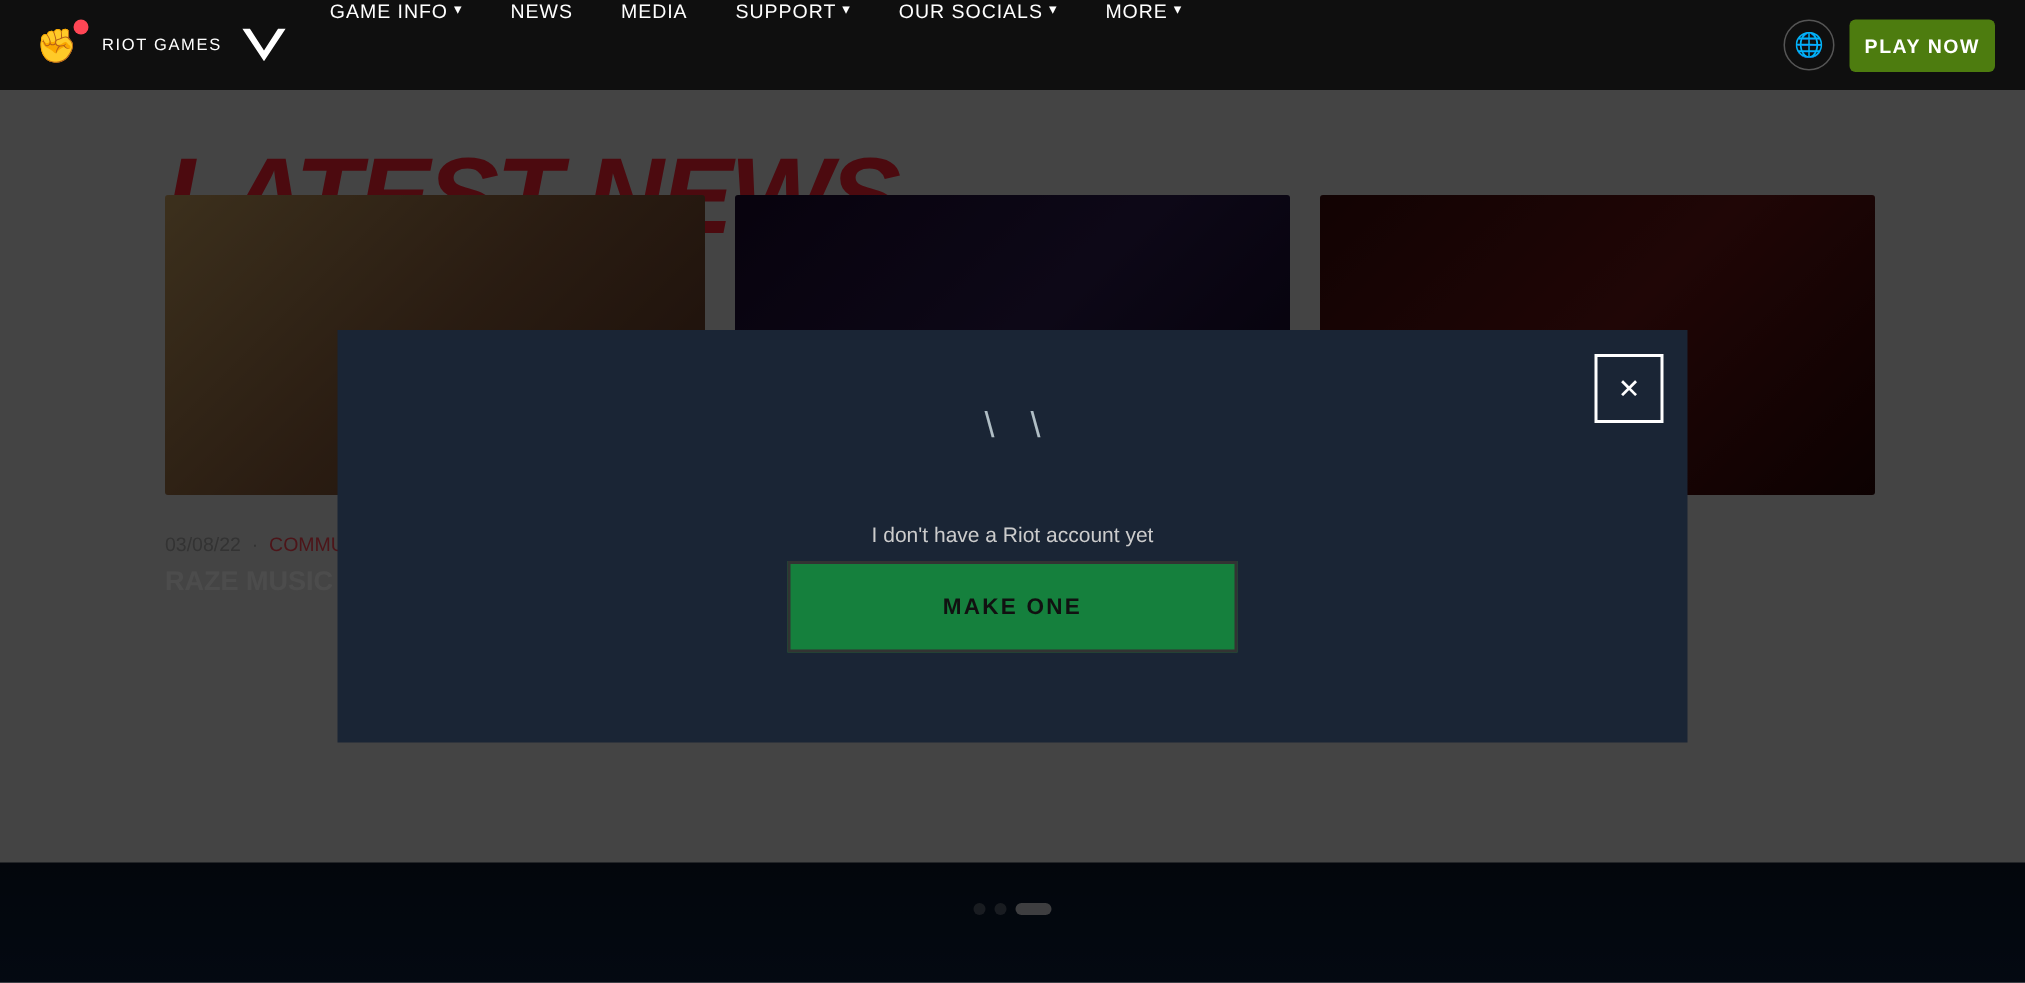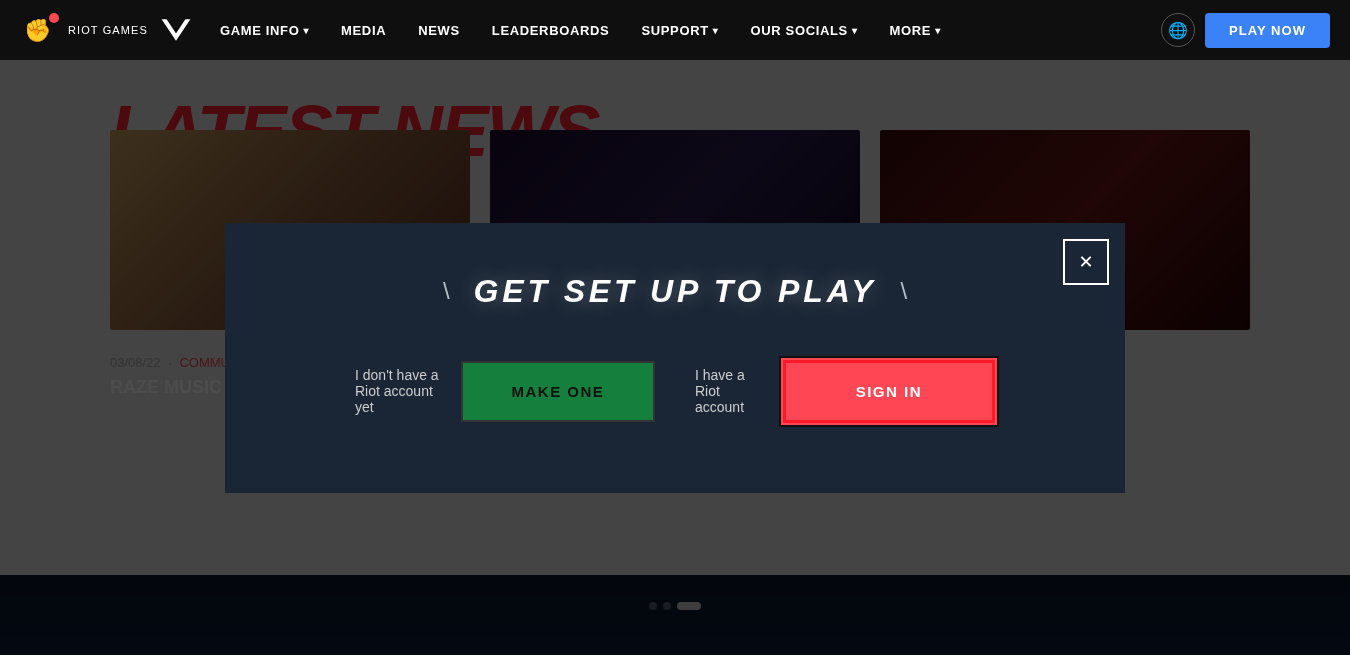--- a/index.html
+++ b/index.html
@@ -36,27 +36,26 @@
     }
     .nav-items {
       display: flex;
       align-items: center;
       flex: 1;
       gap: 0;
     }
     .nav-item {
       color: #fff;
       font-size: 13px;
-      font-weight: 700;
+      font-weight: 400;
       letter-spacing: 0.05em;
       text-transform: uppercase;
       padding: 0 16px;
       height: 60px;
       display: flex;
-      align-items: center;
       cursor: pointer;
       white-space: nowrap;
       text-decoration: none;
     }
     .nav-item .arrow {
       margin-left: 4px;
       font-size: 10px;
     }
     .nav-item .external {
       margin-left: 4px;
@@ -71,25 +70,25 @@
     .globe-btn {
       width: 34px; height: 34px;
       border: 1px solid #555;
       border-radius: 50%;
       display: flex; align-items: center; justify-content: center;
       color: #fff;
       cursor: pointer;
       font-size: 16px;
     }
     .play-now-btn {
-      background: #3b82f6;
+      background: #4d7c0f;
       color: #fff;
       border: none;
       border-radius: 4px;
-      padding: 10px 24px;
+      padding: 10px 10px;
       font-size: 13px;
       font-weight: 800;
       letter-spacing: 0.08em;
       text-transform: uppercase;
       cursor: pointer;
       text-align: right;
     }
 
     
     .page-bg {
@@ -258,21 +257,21 @@
 
     .modal-actions {
       display: flex;
       gap: 40px;
       width: 100%;
       justify-content: center;
     }
 
     .modal-action-group {
       display: flex;
-      flex-direction: row;
+      flex-direction: column;
       align-items: center;
       gap: 10px;
       flex: 1;
       max-width: 300px;
     }
 
     .modal-action-label {
       color: #ccc;
       font-size: 14px;
       font-weight: 400;
@@ -330,27 +329,24 @@
   <svg class="valorant-logo" viewBox="0 0 50 38">
     <polygon points="5,4 25,34 45,4 38,4 25,24 12,4" fill="white"></polygon>
   </svg>
 
   <div class="nav-items">
     <a class="nav-item">
       <span>GAME INFO</span>
       <span class="arrow">▾</span>
     </a>
     <a class="nav-item">
+      <span>NEWS</span>
+    </a>
+    <a class="nav-item">
       <span>MEDIA</span>
-    </a>
-    <a class="nav-item">
-      <span>NEWS</span>
-    </a>
-    <a class="nav-item">
-      <span>LEADERBOARDS</span>
     </a>
     <a class="nav-item">
       <span>SUPPORT</span>
       <span class="arrow">▾</span>
     </a>
     <a class="nav-item">
       <span>OUR SOCIALS</span>
       <span class="arrow">▾</span>
     </a>
     <a class="nav-item">
@@ -392,31 +388,26 @@
     </div>
   </div>
 
   <div class="modal-overlay">
     <div class="modal">
 
       <button class="modal-close">✕</button>
 
       <div class="modal-title-wrapper">
         <span class="modal-title-decor">\ </span>
-        <h2 class="modal-title">GET SET UP TO PLAY</h2>
         <span class="modal-title-decor"> \</span>
       </div>
 
       <div class="modal-actions">
         <div class="modal-action-group">
           <span class="modal-action-label">I don't have a Riot account yet</span>
           <button class="make-one-btn">MAKE ONE</button>
         </div>
 
-        <div class="modal-action-group">
-          <span class="modal-action-label">I have a Riot account</span>
-          <button class="sign-in-btn">SIGN IN</button>
-        </div>
       </div>
 
     </div>
   </div>
 </div>
 
 </body></html>

